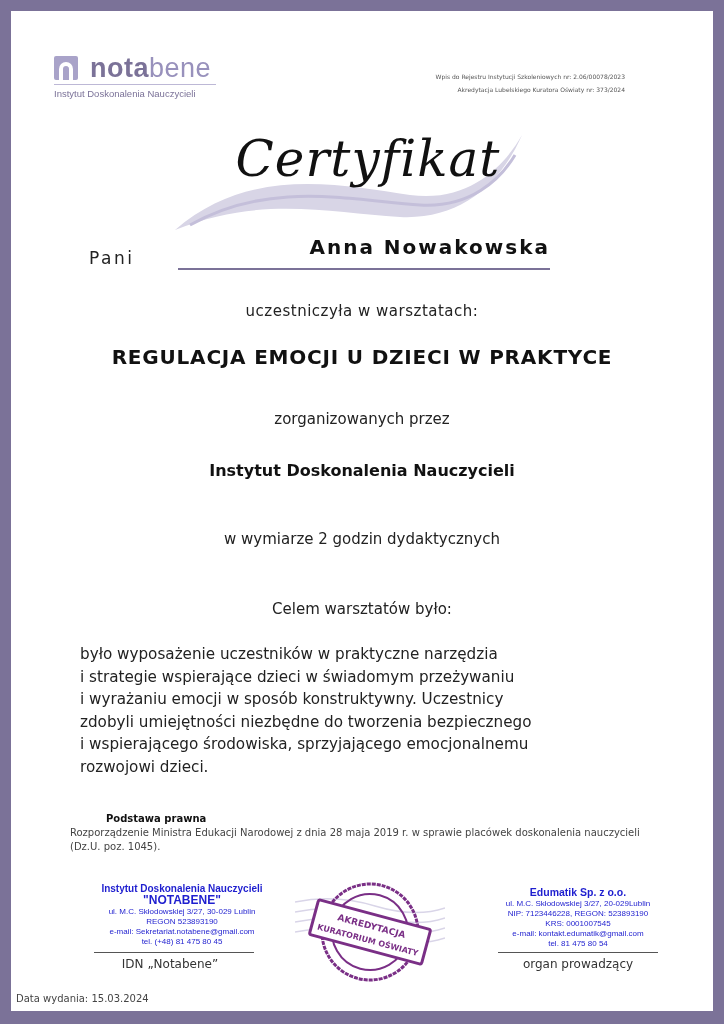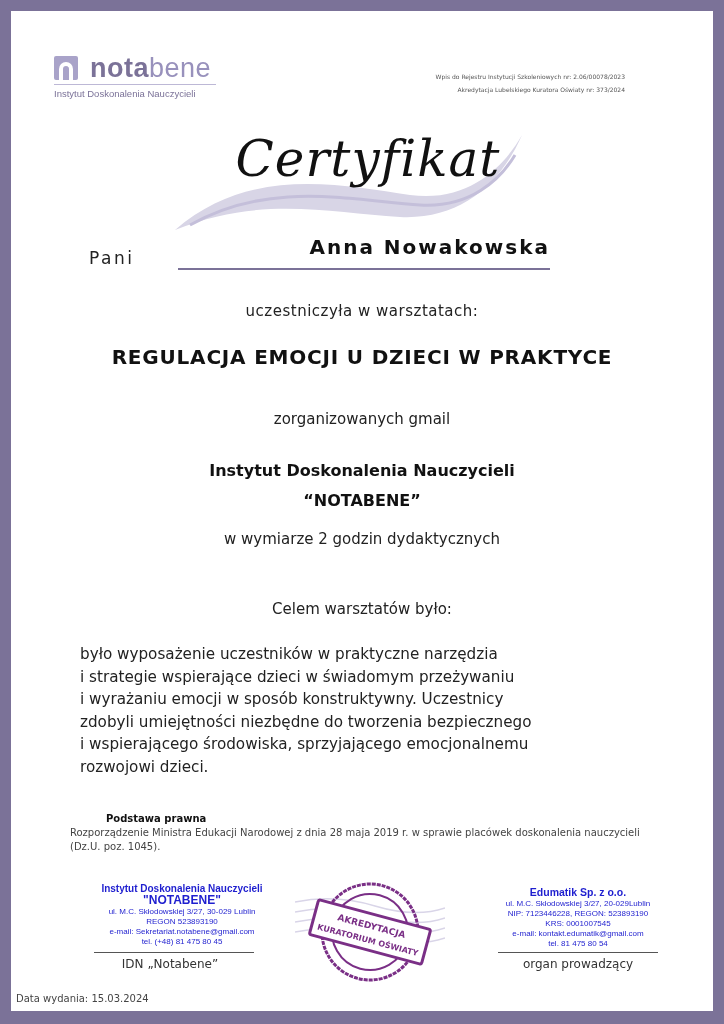--- a/index.html
+++ b/index.html
@@ -62,24 +62,23 @@
   <path d="M20 100 C 100 55, 180 75, 250 80 C 300 83, 330 55, 345 30" stroke="#c4bfda" stroke-width="3" fill="none"></path>
 </svg>
 <div class="title">Certyfikat</div>
 
 <div class="pani">Pani</div>
 <div class="name">Anna Nowakowska</div>
 <div class="name-line"></div>
 
 <div class="center t1">uczestniczyła w warsztatach:</div>
 <div class="center t2">REGULACJA EMOCJI U DZIECI W PRAKTYCE</div>
-<div class="center t3">zorganizowanych gmail</div>
+<div class="center t3">zorganizowanych przez</div>
 <div class="center t4">
   <div>Instytut Doskonalenia Nauczycieli</div>
-  <div>“NOTABENE”</div>
 </div>
 <div class="center t5">w wymiarze 2 godzin dydaktycznych</div>
 <div class="center t6">Celem warsztatów było:</div>
 <div class="goal">było wyposażenie uczestników w praktyczne narzędzia
 i strategie wspierające dzieci w świadomym przeżywaniu
 i wyrażaniu emocji w sposób konstruktywny. Uczestnicy
 zdobyli umiejętności niezbędne do tworzenia bezpiecznego
 i wspierającego środowiska, sprzyjającego emocjonalnemu
 rozwojowi dzieci.</div>
 

